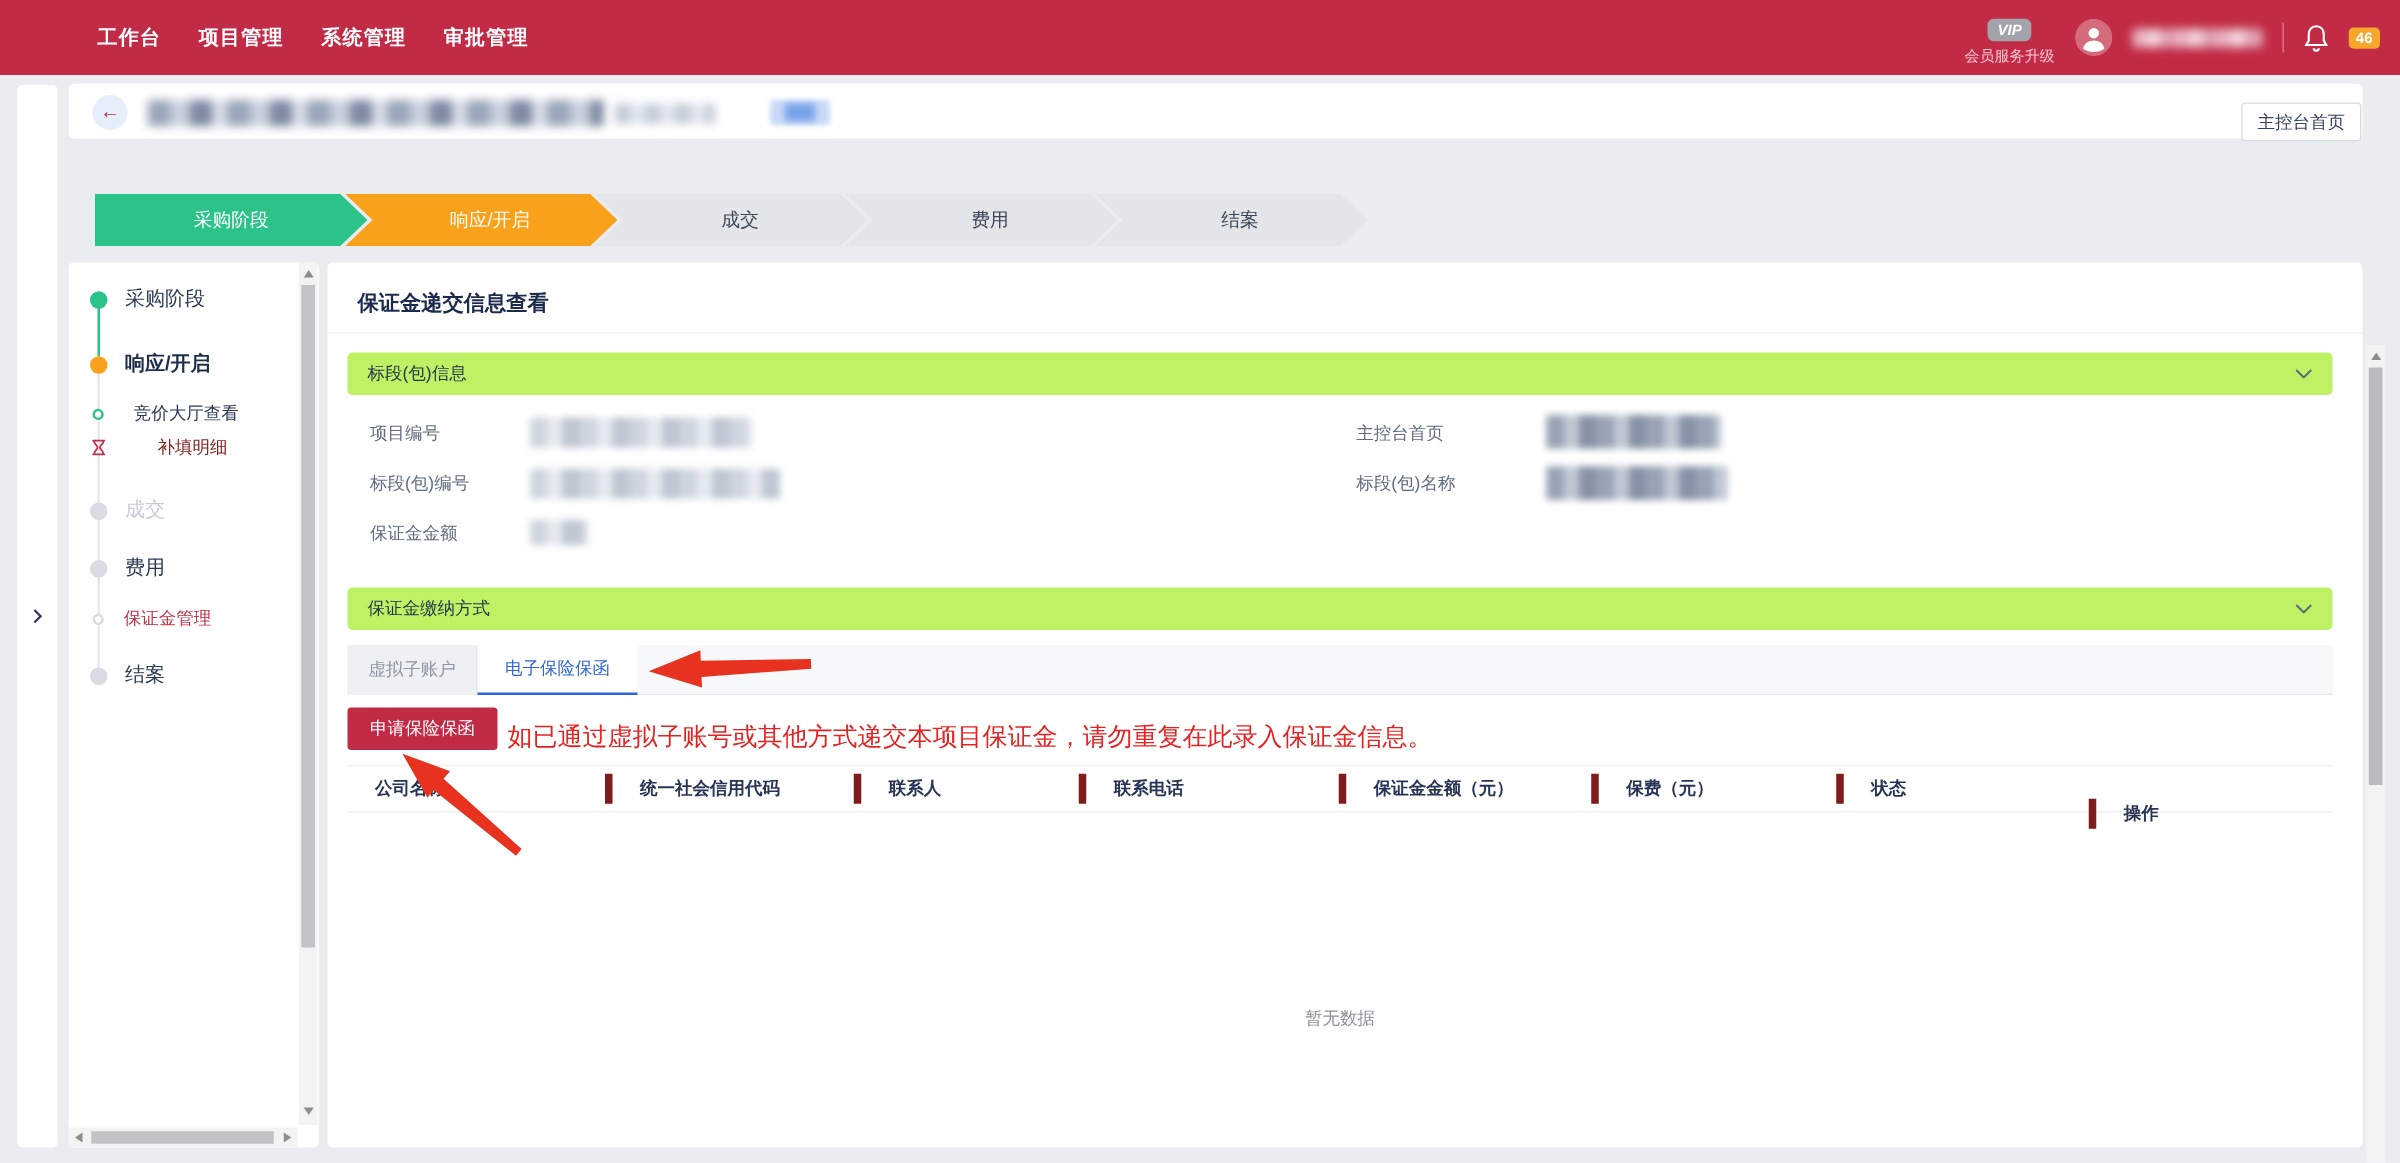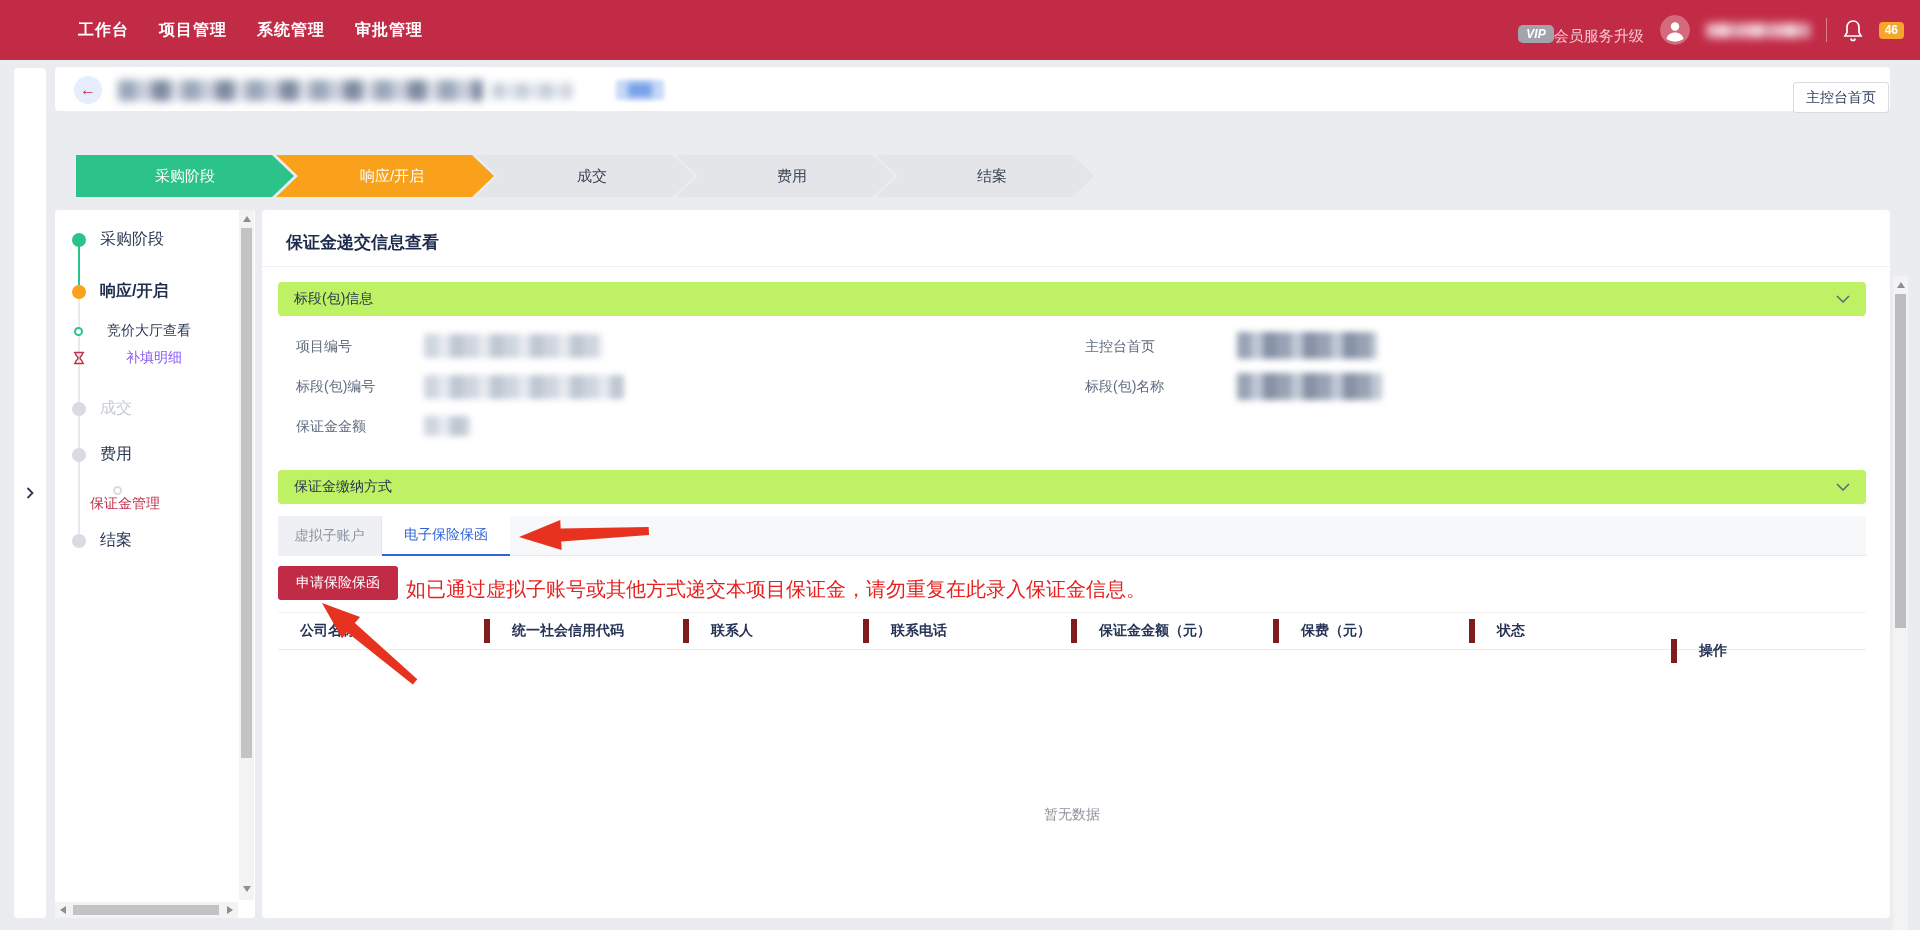--- a/index.html
+++ b/index.html
@@ -6,24 +6,24 @@
   *{box-sizing:border-box;}
   #app{position:relative;width:1920px;height:930px;overflow:hidden;
        font-family:"Liberation Sans","DejaVu Sans",sans-serif;color:#2b3a55;}
   .abs{position:absolute;}
 
   
   .topbar{left:0;top:0;width:1920px;height:60px;background:#c22b46;display:flex;align-items:center;}
   .topnav{display:flex;gap:30px;margin-left:78px;}
   .topnav .nav-item{color:#fff;font-size:16px;font-weight:600;cursor:pointer;letter-spacing:1px;}
   .top-right{position:absolute;right:16px;top:0;height:60px;display:flex;align-items:center;gap:16px;}
-  .vip-wrap{display:flex;align-items:center;margin-top:8px;}
+  .vip-wrap{display:flex;flex-direction:column;align-items:center;margin-top:8px;}
   .vip-badge{background:#a3a4ab;color:#fff;font-style:italic;font-weight:bold;font-size:12px;
              padding:2px 8px;border-radius:5px;line-height:14px;}
-  .vip-caption{color:#f4c6d1;font-size:15px;margin-top:4px;white-space:nowrap;}
+  .vip-caption{color:#f4c6d1;font-size:12px;margin-top:4px;white-space:nowrap;}
   .avatar{width:30px;height:30px;border-radius:50%;overflow:hidden;}
   .name-blur{width:104px;height:15px;border-radius:2px;filter:blur(4px);
              background:repeating-linear-gradient(90deg,#eab5c2 0 12px,#f3d5db 12px 22px,#dfa3b2 22px 34px);}
   .top-divider{width:1px;height:24px;background:rgba(255,255,255,.4);}
   .count-badge{background:#f6a62a;color:#fff;font-size:12px;font-weight:bold;border-radius:4px;
                padding:2px 6px;line-height:13px;}
 
   
   .drawer{left:14px;top:68px;width:32px;height:850px;background:#fff;border-radius:4px;
           display:flex;align-items:center;justify-content:center;}
@@ -176,31 +176,31 @@
     <span class="tl-label-stage" style="color:#1f2d4d;font-weight:bold;">响应/开启</span>
   </div>
   <div class="tl-item" style="left:74px;top:322px;">
     <span class="tl-dot small" style="border-color:#2bc38a;"></span>
     <span class="tl-label-sub" style="color:#2b3a55;margin-left:24px;">竞价大厅查看</span>
   </div>
   <div class="tl-item" style="left:72px;top:349px;">
     <svg width="14" height="14" viewBox="0 0 14 14">
       <path d="M2.5 1.5h9M2.5 12.5h9M3.5 1.5v1c0 2.1 2.5 2.7 2.5 4.5S3.5 9.4 3.5 11.5v1M10.5 1.5v1c0 2.1-2.5 2.7-2.5 4.5s2.5 2.4 2.5 4.5v1" fill="none" stroke="#c0314a" stroke-width="1.5" stroke-linecap="round"></path>
     </svg>
-    <span class="tl-label-sub" style="color:#8b5cf6;margin-left:40px;">补填明细</span>
+    <span class="tl-label-sub" style="color:#7f1d1d;margin-left:40px;">补填明细</span>
   </div>
   <div class="tl-item" style="left:72px;top:398px;">
     <span class="tl-dot" style="background:#d8dbe1;"></span>
     <span class="tl-label-stage" style="color:#c6cbd4;">成交</span>
   </div>
   <div class="tl-item" style="left:72px;top:444px;">
     <span class="tl-dot" style="background:#d8dbe1;"></span>
     <span class="tl-label-stage" style="color:#2b3a55;">费用</span>
   </div>
-  <div class="tl-item" style="left:74px;top:486px;flex-direction:column;">
+  <div class="tl-item" style="left:74px;top:486px;">
     <span class="tl-dot small" style="border-color:#d8dbe1;"></span>
     <span class="tl-label-sub" style="color:#c0314a;">保证金管理</span>
   </div>
   <div class="tl-item" style="left:72px;top:530px;">
     <span class="tl-dot" style="background:#d8dbe1;"></span>
     <span class="tl-label-stage" style="color:#2b3a55;">结案</span>
   </div>
 
   <div class="abs sb-vtrack"></div>
   <div class="abs tri tri-up" style="left:243px;top:216px;"></div>

